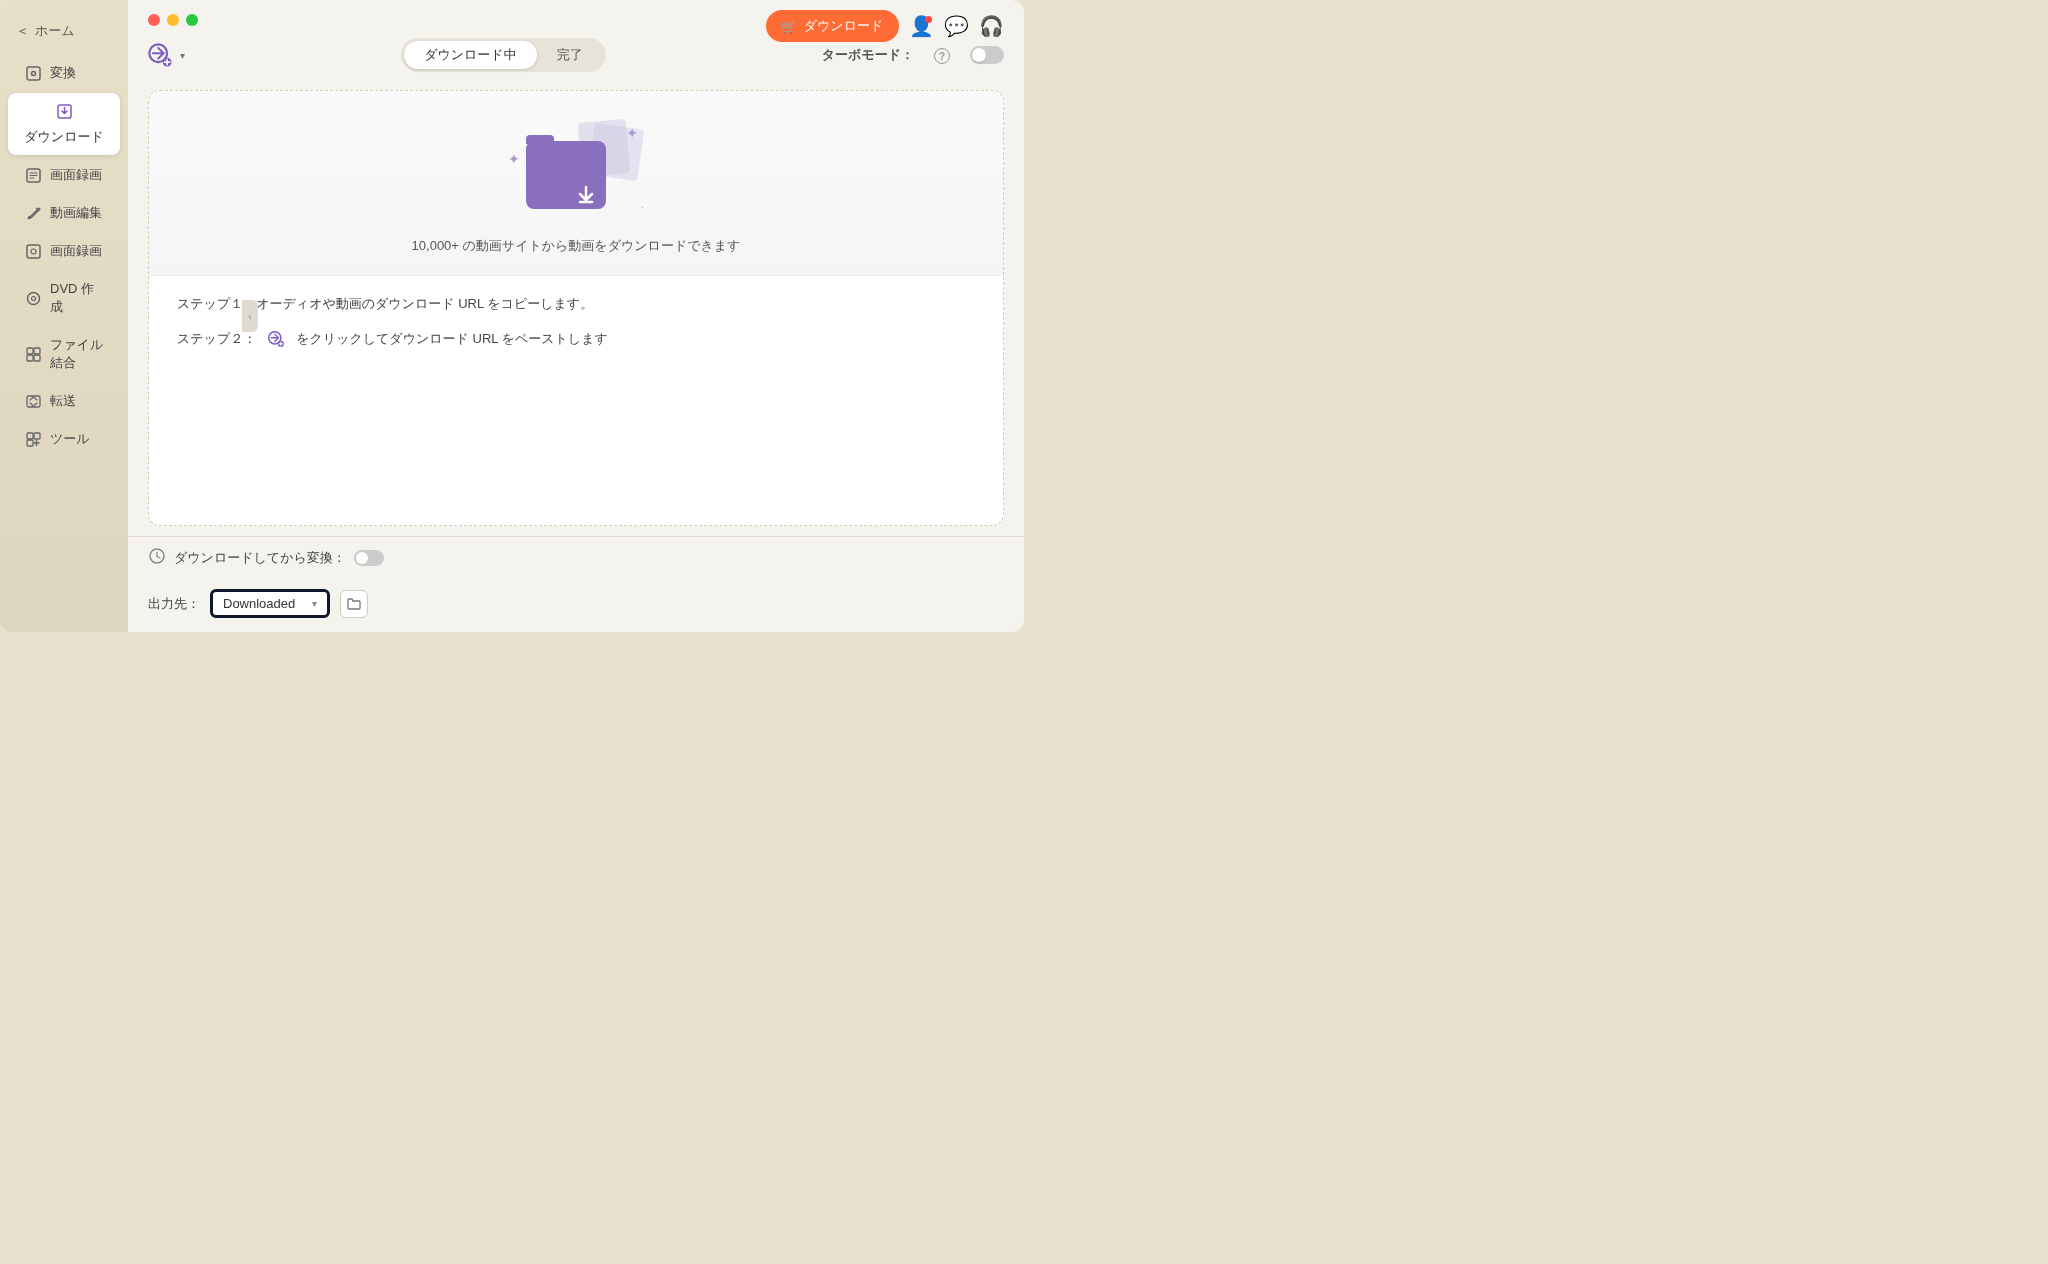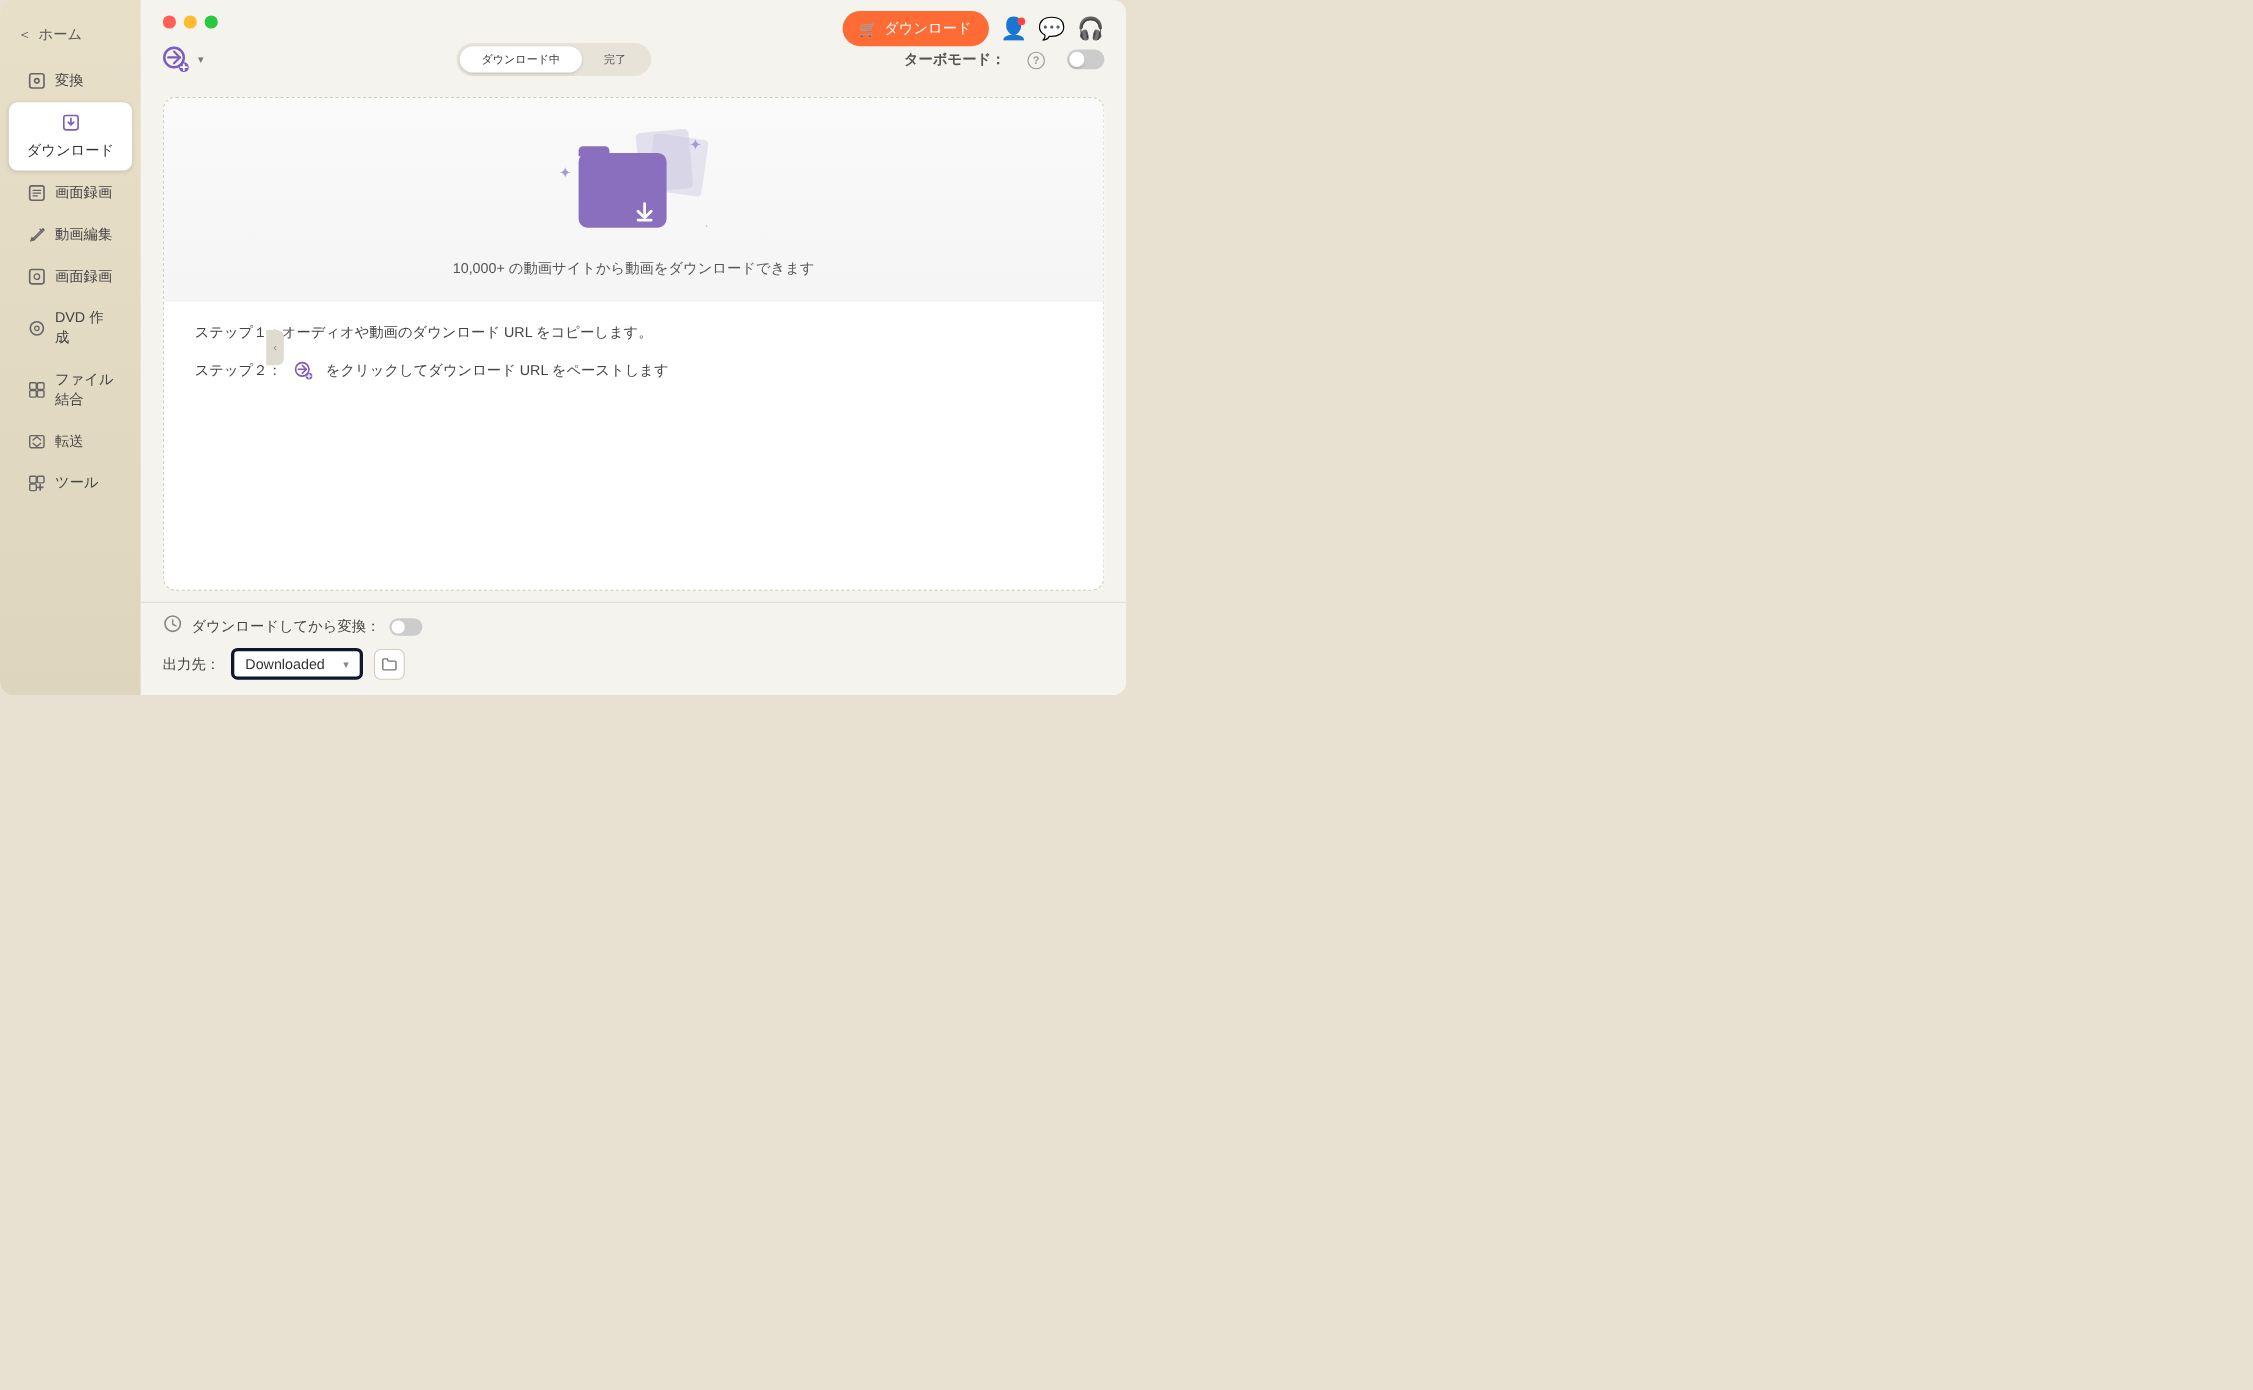--- a/index.html
+++ b/index.html
@@ -100,21 +100,21 @@
     .chevron-down { font-size: 10px; color: #777; }
     .tab-group {
       display: flex;
       background: #e8e3d8;
       border-radius: 20px;
       padding: 3px;
     }
     .tab {
       padding: 5px 20px;
       border-radius: 16px;
-      font-size: 10px;
+      font-size: 13px;
       color: #555;
       cursor: pointer;
     }
     .tab.active {
       background: #fff;
       color: #333;
       font-weight: 500;
       box-shadow: 0 1px 3px rgba(0,0,0,0.15);
     }
     .turbo-mode {
@@ -262,21 +262,21 @@
     
     .bottom-bar {
       padding: 10px 20px 14px 20px;
       background: #f5f3ee;
       border-top: 1px solid #e0dbd0;
     }
     .convert-row {
       display: flex;
       align-items: center;
       gap: 8px;
-      margin-bottom: 8px;
+      margin-bottom: 20px;
       font-size: 13px;
       color: #444;
     }
     .clock-icon { font-size: 16px; color: #888; }
     .output-row {
       display: flex;
       align-items: center;
       gap: 10px;
       font-size: 13px;
       color: #444;

